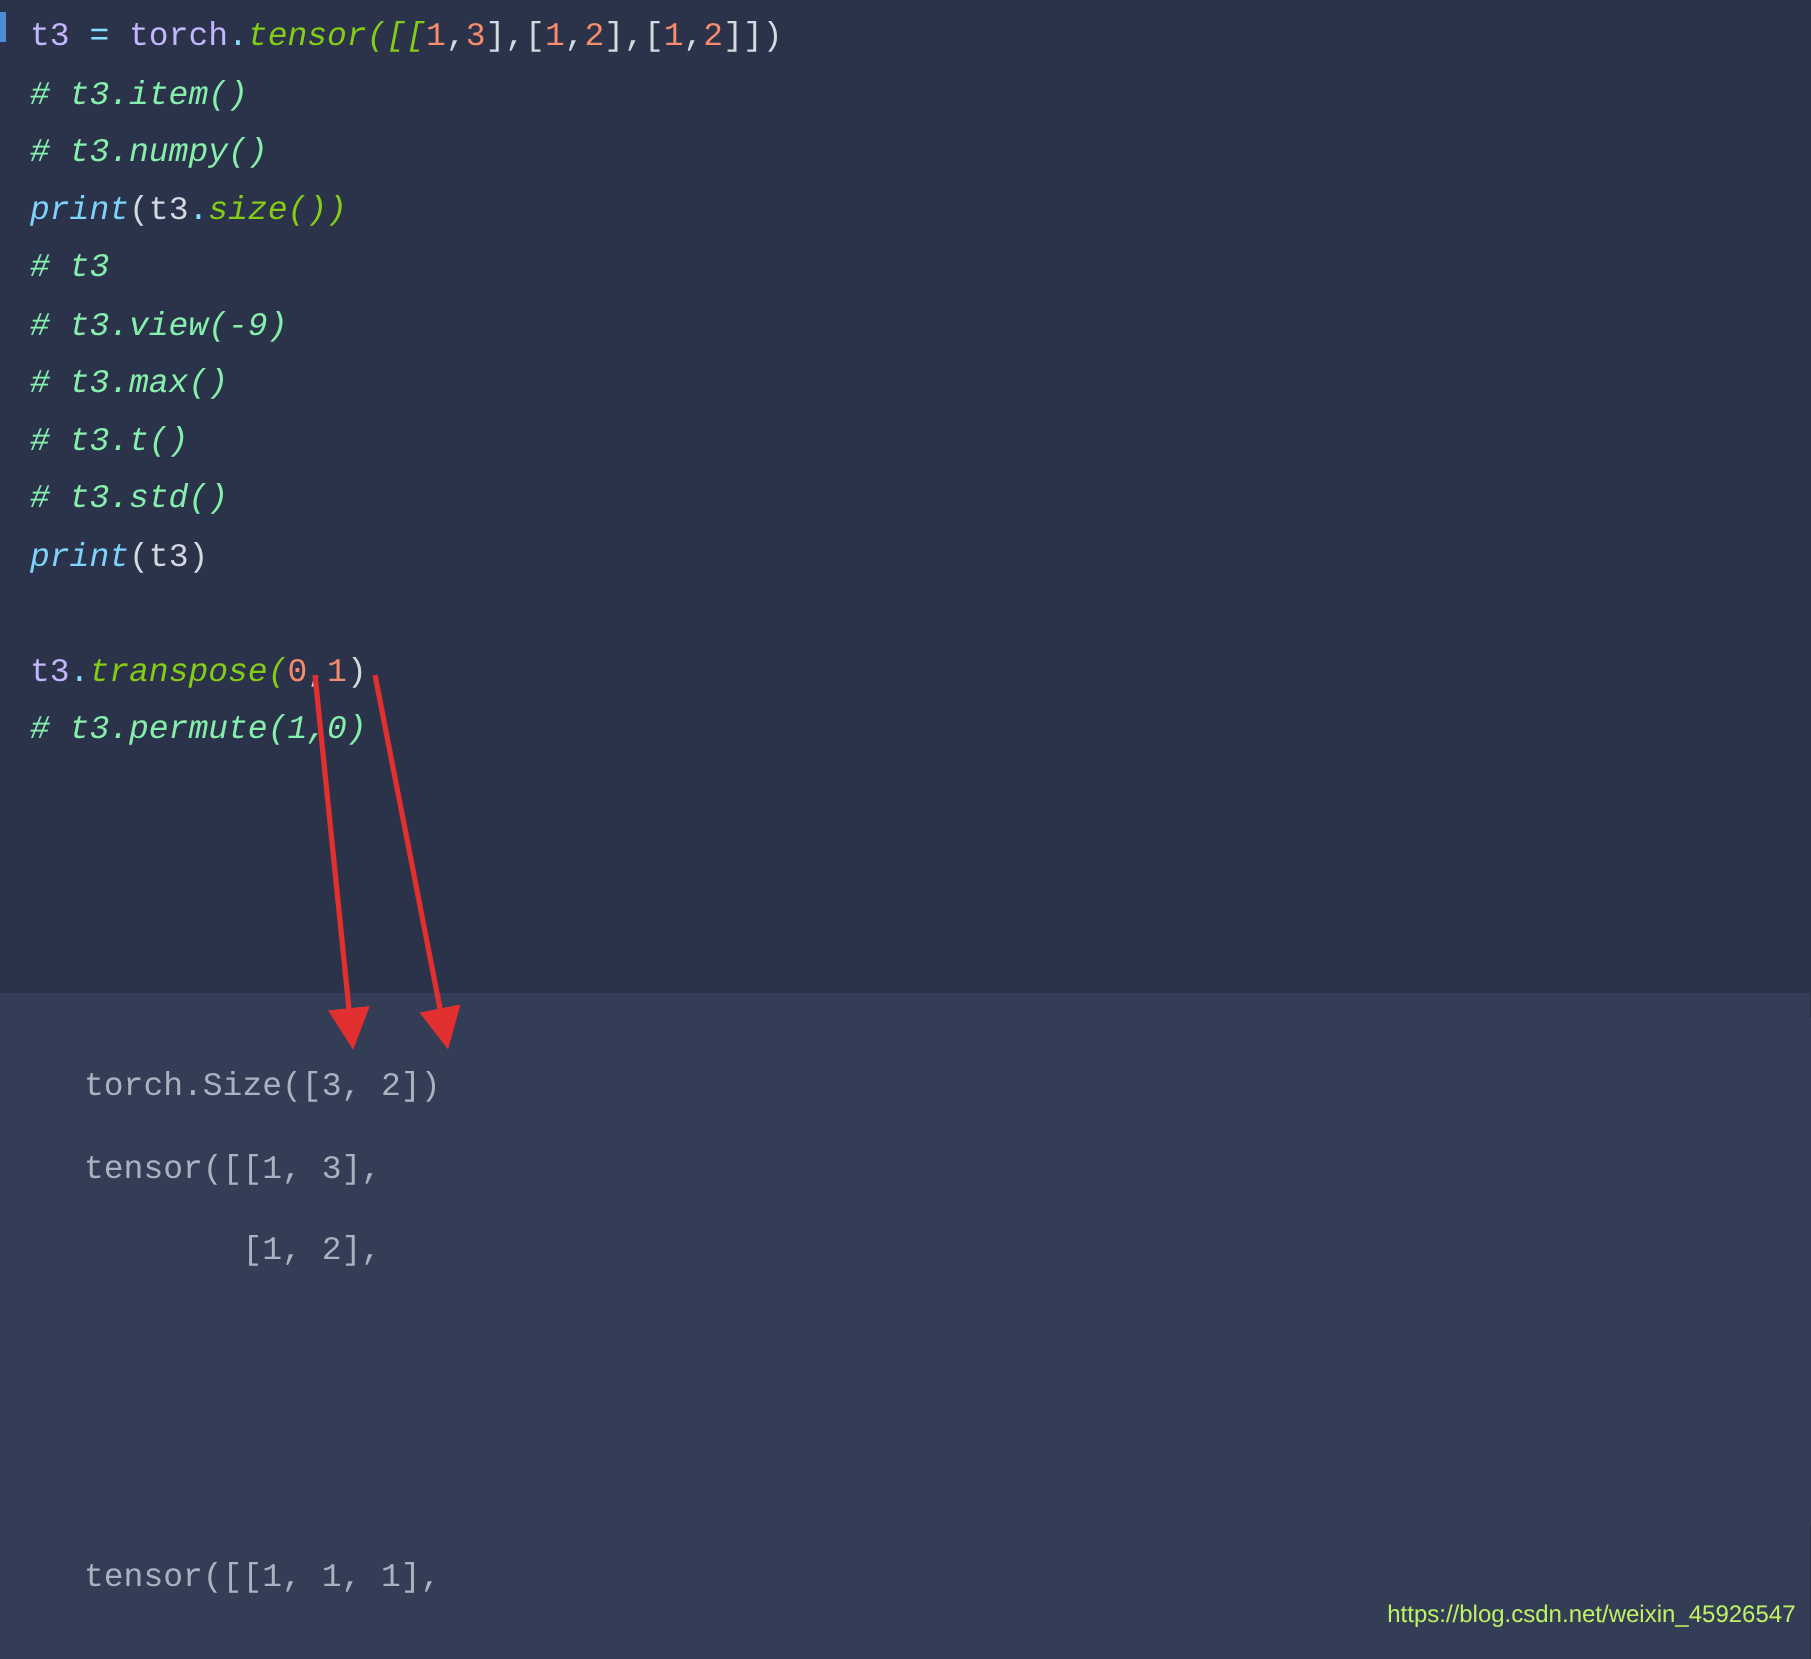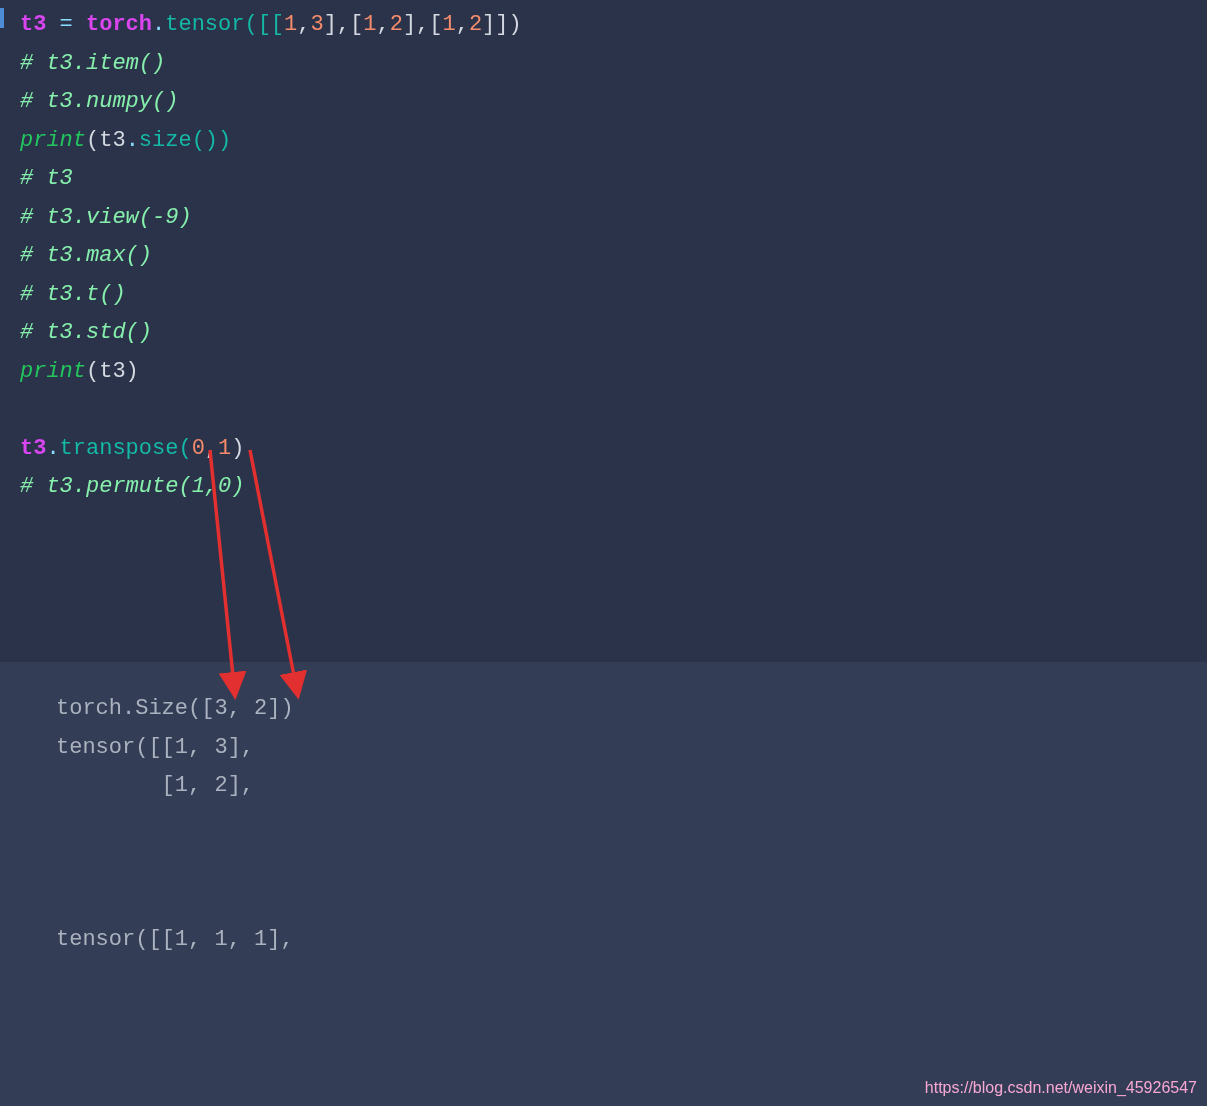--- a/index.html
+++ b/index.html
@@ -34,41 +34,42 @@
       background: #4d8dd6;
     }
     .output-area {
       background: #333d56;
       padding: 28px 0 20px 56px;
       height: 444px;
     }
     .line {
       white-space: pre;
     }
-    .tk-var { color: #d946ef; font-weight: bold; }
+    .tk-var { color: #c4b5fd; }
     .tk-op { color: #89ddff; }
     .tk-punc { color: #d4d8e0; }
     .tk-num { color: #f78c6c; }
-    .tk-func { color: #22c55e; font-style: italic; }
-    .tk-method { color: #14b8a6; }
+    .tk-func { color: #7dd3fc; font-style: italic; }
+    .tk-method { color: #84cc16; font-style: italic; }
     .tk-comment { color: #86efac; font-style: italic; }
     .tk-dot { color: #89ddff; }
     
     .out-line {
       white-space: pre;
       color: #abb2bf;
       font-size: 22px;
       line-height: 1.75;
+      margin-top: 16px;
     }
     
     .watermark {
       position: absolute;
-      bottom: 4px;
+      bottom: 15px;
       right: 10px;
-      color: #f9a8d4;
+      color: #bef264;
       font-size: 16px;
       font-family: Arial, sans-serif;
     }
     
     .arrow-svg {
       position: absolute;
       top: 0;
       left: 0;
       pointer-events: none;
     }

